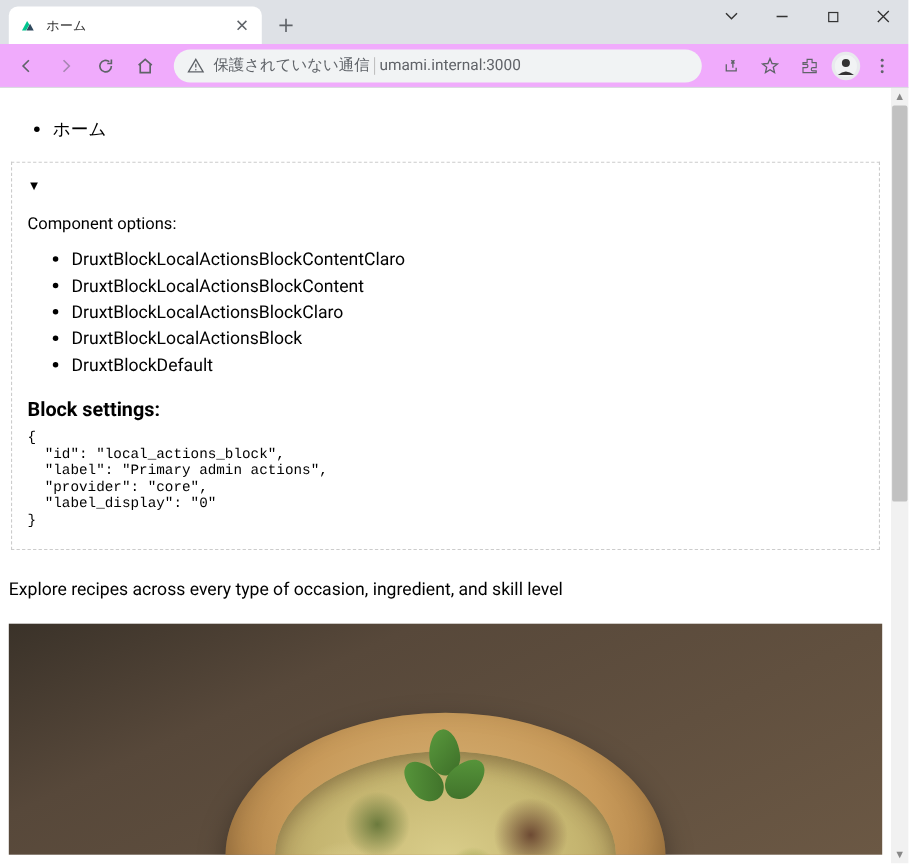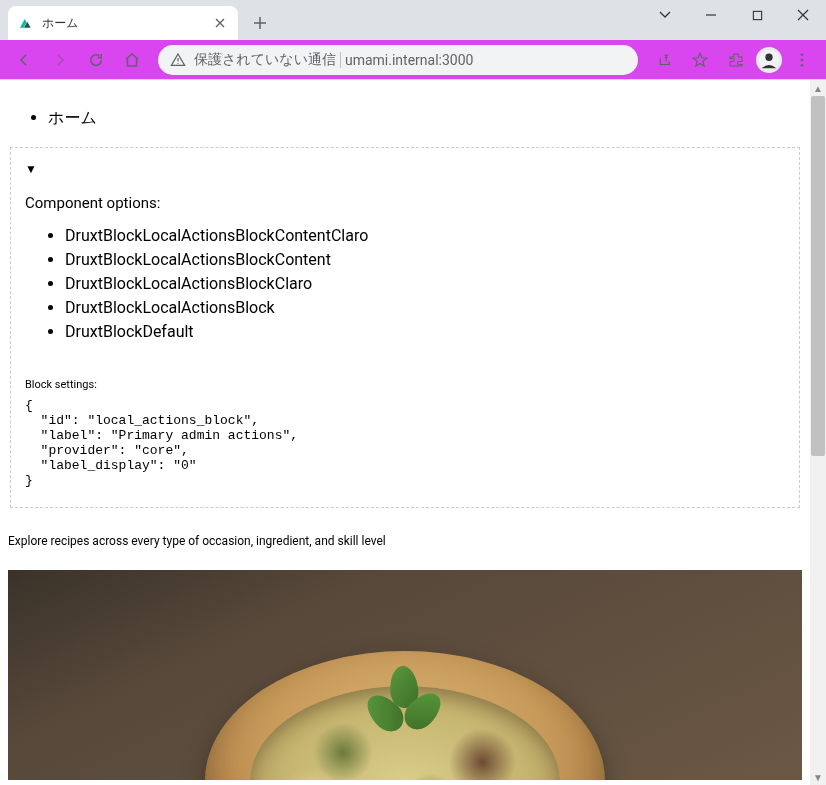--- a/index.html
+++ b/index.html
@@ -75,21 +75,21 @@
     }
     .win-ctrl {
       width: 46px;
       display: flex;
       align-items: center;
       justify-content: center;
       color: #333;
     }
     .toolbar {
       height: 40px;
-      background: #d946ef;
+      background: #f0abfc;
       border-bottom: 1px solid #dadce0;
       display: flex;
       align-items: center;
       padding: 0 8px;
       gap: 4px;
     }
     .nav-btn {
       width: 32px;
       height: 32px;
       display: flex;
@@ -205,38 +205,39 @@
       font-size: 12px;
       color: #000;
     }
     .comp-options-label {
       font-size: 15px;
       margin-bottom: 12px;
     }
     ul.comp-list {
       list-style: disc;
       padding-left: 40px;
-      margin-bottom: 34px;
+      margin-bottom: 18px;
     }
     ul.comp-list li {
       font-size: 16px;
       line-height: 1.5;
     }
     .block-settings-label {
-      font-size: 11px;
+      font-size: 18px;
       margin-bottom: 8px;
+      font-weight: bold;
     }
     .block-settings-code {
       font-family: "MS Gothic", "Courier New", monospace;
       font-size: 13px;
       white-space: pre;
       line-height: 1.15;
     }
     .explore-text {
-      font-size: 12px;
+      font-size: 16px;
       margin-top: 26px;
       margin-bottom: 22px;
     }
     .hero-image {
       width: 100%;
       height: 210px;
       background: linear-gradient(155deg, #3a3229 0%, #57483a 30%, #6b5844 100%);
       position: relative;
       overflow: hidden;
     }

